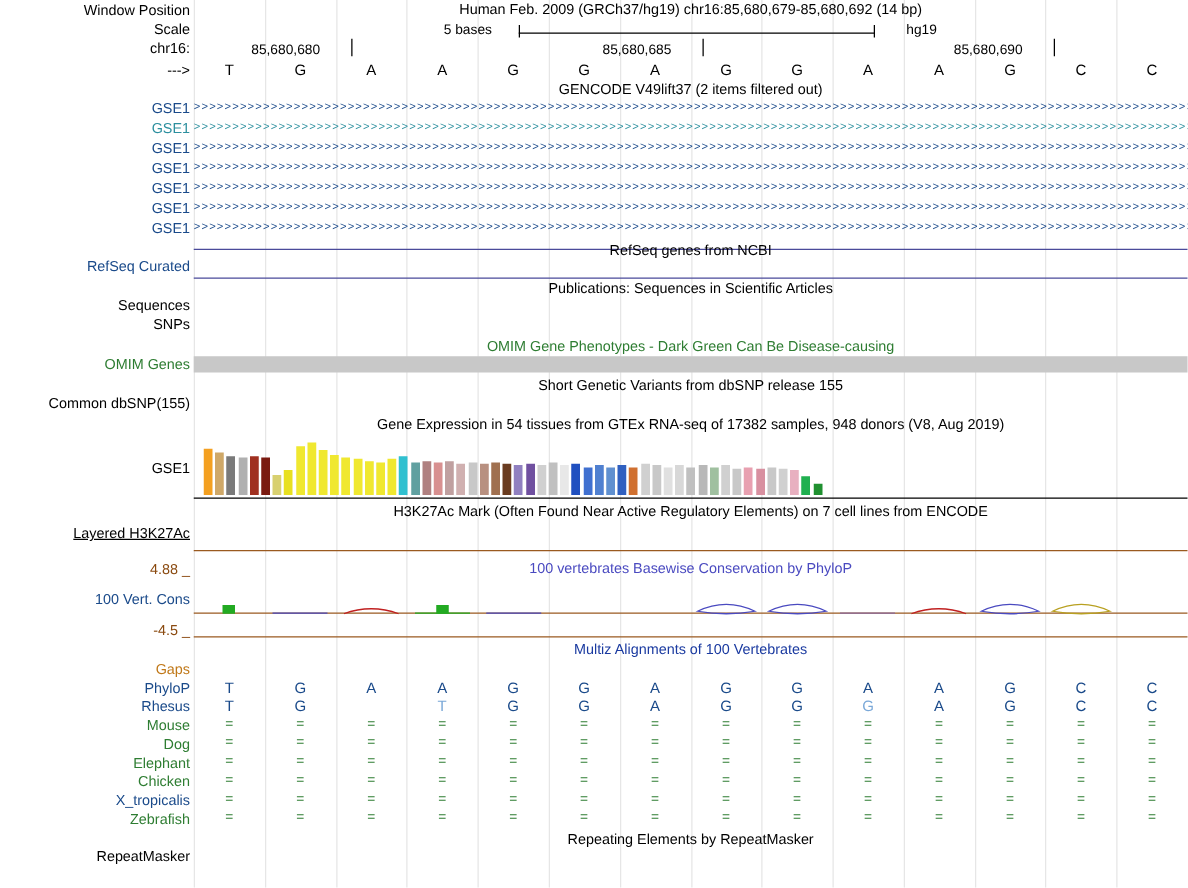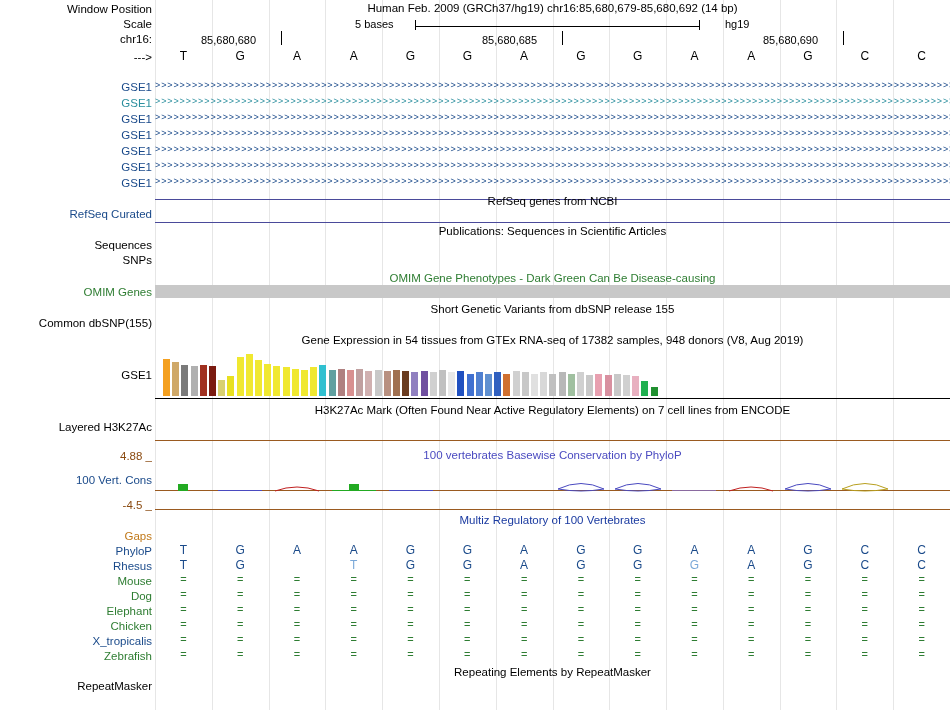--- a/index.html
+++ b/index.html
@@ -144,21 +144,21 @@
     <div class="lbl" style="top:145px; color:#1a4a8a;">GSE1</div>
     <div class="lbl" style="top:161px; color:#1a4a8a;">GSE1</div>
     <div class="lbl" style="top:177px; color:#1a4a8a;">GSE1</div>
 
     <div class="lbl" style="top:208px; color:#1a4a8a;">RefSeq Curated</div>
     <div class="lbl" style="top:239px;text-align:center;">Sequences</div>
     <div class="lbl" style="top:254px;">SNPs</div>
     <div class="lbl" style="top:286px; color:#2e7d32;">OMIM Genes</div>
     <div class="lbl" style="top:317px;">Common dbSNP(155)</div>
     <div class="lbl" style="top:369px;">GSE1</div>
-    <div class="lbl" style="top:421px;">Layered H3K27Ac</div>
+    <div class="lbl" style="top:421px;text-decoration:underline;">Layered H3K27Ac</div>
 
     <div class="lbl" style="top:450px; color:#8a4a10;">4.88 _</div>
     <div class="lbl" style="top:474px; color:#1a4a8a;">100 Vert. Cons</div>
     <div class="lbl" style="top:499px; color:#8a4a10;">-4.5 _</div>
 
     <div class="lbl" style="top:530px; color:#c07818;">Gaps</div>
     <div class="lbl" style="top:545px; color:#1a4a8a;">PhyloP</div>
     <div class="lbl" style="top:560px; color:#1a4a8a;">Rhesus</div>
     <div class="lbl" style="top:575px; color:#2e7d32;">Mouse</div>
     <div class="lbl" style="top:590px; color:#2e7d32;">Dog</div>
@@ -197,20 +197,21 @@
         <span class="basecell" style="left: 349.107px;">A</span>
         <span class="basecell" style="left: 405.893px;">G</span>
         <span class="basecell" style="left: 462.679px;">G</span>
         <span class="basecell" style="left: 519.464px;">A</span>
         <span class="basecell" style="left: 576.25px;">A</span>
         <span class="basecell" style="left: 633.036px;">G</span>
         <span class="basecell" style="left: 689.821px;">C</span>
         <span class="basecell" style="left: 746.607px;">C</span>
       </div>
 
+    <div class="centered" style="top:66px;">GENCODE V49lift37 (2 items filtered out)</div>
 
     <div class="arrowtrack gsecolor-1" style="top: 80px; letter-spacing: 0.9px;" id="arrow0">&gt;&gt;&gt;&gt;&gt;&gt;&gt;&gt;&gt;&gt;&gt;&gt;&gt;&gt;&gt;&gt;&gt;&gt;&gt;&gt;&gt;&gt;&gt;&gt;&gt;&gt;&gt;&gt;&gt;&gt;&gt;&gt;&gt;&gt;&gt;&gt;&gt;&gt;&gt;&gt;&gt;&gt;&gt;&gt;&gt;&gt;&gt;&gt;&gt;&gt;&gt;&gt;&gt;&gt;&gt;&gt;&gt;&gt;&gt;&gt;&gt;&gt;&gt;&gt;&gt;&gt;&gt;&gt;&gt;&gt;&gt;&gt;&gt;&gt;&gt;&gt;&gt;&gt;&gt;&gt;&gt;&gt;&gt;&gt;&gt;&gt;&gt;&gt;&gt;&gt;&gt;&gt;&gt;&gt;&gt;&gt;&gt;&gt;&gt;&gt;&gt;&gt;&gt;&gt;&gt;&gt;&gt;&gt;&gt;&gt;&gt;&gt;&gt;&gt;&gt;&gt;&gt;&gt;&gt;&gt;&gt;&gt;&gt;&gt;&gt;&gt;&gt;&gt;&gt;&gt;&gt;&gt;&gt;&gt;&gt;&gt;&gt;&gt;&gt;&gt;&gt;&gt;&gt;&gt;&gt;&gt;&gt;&gt;&gt;&gt;&gt;&gt;&gt;&gt;&gt;&gt;&gt;&gt;&gt;&gt;&gt;&gt;&gt;&gt;&gt;&gt;&gt;&gt;&gt;&gt;&gt;&gt;&gt;&gt;&gt;&gt;&gt;&gt;&gt;&gt;&gt;&gt;&gt;&gt;&gt;&gt;&gt;&gt;&gt;&gt;&gt;&gt;&gt;&gt;&gt;&gt;&gt;&gt;&gt;&gt;</div>
     <div class="arrowtrack gsecolor-2" style="top: 96px; letter-spacing: 0.9px;" id="arrow1">&gt;&gt;&gt;&gt;&gt;&gt;&gt;&gt;&gt;&gt;&gt;&gt;&gt;&gt;&gt;&gt;&gt;&gt;&gt;&gt;&gt;&gt;&gt;&gt;&gt;&gt;&gt;&gt;&gt;&gt;&gt;&gt;&gt;&gt;&gt;&gt;&gt;&gt;&gt;&gt;&gt;&gt;&gt;&gt;&gt;&gt;&gt;&gt;&gt;&gt;&gt;&gt;&gt;&gt;&gt;&gt;&gt;&gt;&gt;&gt;&gt;&gt;&gt;&gt;&gt;&gt;&gt;&gt;&gt;&gt;&gt;&gt;&gt;&gt;&gt;&gt;&gt;&gt;&gt;&gt;&gt;&gt;&gt;&gt;&gt;&gt;&gt;&gt;&gt;&gt;&gt;&gt;&gt;&gt;&gt;&gt;&gt;&gt;&gt;&gt;&gt;&gt;&gt;&gt;&gt;&gt;&gt;&gt;&gt;&gt;&gt;&gt;&gt;&gt;&gt;&gt;&gt;&gt;&gt;&gt;&gt;&gt;&gt;&gt;&gt;&gt;&gt;&gt;&gt;&gt;&gt;&gt;&gt;&gt;&gt;&gt;&gt;&gt;&gt;&gt;&gt;&gt;&gt;&gt;&gt;&gt;&gt;&gt;&gt;&gt;&gt;&gt;&gt;&gt;&gt;&gt;&gt;&gt;&gt;&gt;&gt;&gt;&gt;&gt;&gt;&gt;&gt;&gt;&gt;&gt;&gt;&gt;&gt;&gt;&gt;&gt;&gt;&gt;&gt;&gt;&gt;&gt;&gt;&gt;&gt;&gt;&gt;&gt;&gt;&gt;&gt;&gt;&gt;&gt;&gt;&gt;&gt;&gt;&gt;&gt;</div>
     <div class="arrowtrack gsecolor-1" style="top: 112px; letter-spacing: 0.9px;" id="arrow2">&gt;&gt;&gt;&gt;&gt;&gt;&gt;&gt;&gt;&gt;&gt;&gt;&gt;&gt;&gt;&gt;&gt;&gt;&gt;&gt;&gt;&gt;&gt;&gt;&gt;&gt;&gt;&gt;&gt;&gt;&gt;&gt;&gt;&gt;&gt;&gt;&gt;&gt;&gt;&gt;&gt;&gt;&gt;&gt;&gt;&gt;&gt;&gt;&gt;&gt;&gt;&gt;&gt;&gt;&gt;&gt;&gt;&gt;&gt;&gt;&gt;&gt;&gt;&gt;&gt;&gt;&gt;&gt;&gt;&gt;&gt;&gt;&gt;&gt;&gt;&gt;&gt;&gt;&gt;&gt;&gt;&gt;&gt;&gt;&gt;&gt;&gt;&gt;&gt;&gt;&gt;&gt;&gt;&gt;&gt;&gt;&gt;&gt;&gt;&gt;&gt;&gt;&gt;&gt;&gt;&gt;&gt;&gt;&gt;&gt;&gt;&gt;&gt;&gt;&gt;&gt;&gt;&gt;&gt;&gt;&gt;&gt;&gt;&gt;&gt;&gt;&gt;&gt;&gt;&gt;&gt;&gt;&gt;&gt;&gt;&gt;&gt;&gt;&gt;&gt;&gt;&gt;&gt;&gt;&gt;&gt;&gt;&gt;&gt;&gt;&gt;&gt;&gt;&gt;&gt;&gt;&gt;&gt;&gt;&gt;&gt;&gt;&gt;&gt;&gt;&gt;&gt;&gt;&gt;&gt;&gt;&gt;&gt;&gt;&gt;&gt;&gt;&gt;&gt;&gt;&gt;&gt;&gt;&gt;&gt;&gt;&gt;&gt;&gt;&gt;&gt;&gt;&gt;&gt;&gt;&gt;&gt;&gt;&gt;&gt;</div>
     <div class="arrowtrack gsecolor-1" style="top: 128px; letter-spacing: 0.9px;" id="arrow3">&gt;&gt;&gt;&gt;&gt;&gt;&gt;&gt;&gt;&gt;&gt;&gt;&gt;&gt;&gt;&gt;&gt;&gt;&gt;&gt;&gt;&gt;&gt;&gt;&gt;&gt;&gt;&gt;&gt;&gt;&gt;&gt;&gt;&gt;&gt;&gt;&gt;&gt;&gt;&gt;&gt;&gt;&gt;&gt;&gt;&gt;&gt;&gt;&gt;&gt;&gt;&gt;&gt;&gt;&gt;&gt;&gt;&gt;&gt;&gt;&gt;&gt;&gt;&gt;&gt;&gt;&gt;&gt;&gt;&gt;&gt;&gt;&gt;&gt;&gt;&gt;&gt;&gt;&gt;&gt;&gt;&gt;&gt;&gt;&gt;&gt;&gt;&gt;&gt;&gt;&gt;&gt;&gt;&gt;&gt;&gt;&gt;&gt;&gt;&gt;&gt;&gt;&gt;&gt;&gt;&gt;&gt;&gt;&gt;&gt;&gt;&gt;&gt;&gt;&gt;&gt;&gt;&gt;&gt;&gt;&gt;&gt;&gt;&gt;&gt;&gt;&gt;&gt;&gt;&gt;&gt;&gt;&gt;&gt;&gt;&gt;&gt;&gt;&gt;&gt;&gt;&gt;&gt;&gt;&gt;&gt;&gt;&gt;&gt;&gt;&gt;&gt;&gt;&gt;&gt;&gt;&gt;&gt;&gt;&gt;&gt;&gt;&gt;&gt;&gt;&gt;&gt;&gt;&gt;&gt;&gt;&gt;&gt;&gt;&gt;&gt;&gt;&gt;&gt;&gt;&gt;&gt;&gt;&gt;&gt;&gt;&gt;&gt;&gt;&gt;&gt;&gt;&gt;&gt;&gt;&gt;&gt;&gt;&gt;&gt;</div>
     <div class="arrowtrack gsecolor-1" style="top: 144px; letter-spacing: 0.9px;" id="arrow4">&gt;&gt;&gt;&gt;&gt;&gt;&gt;&gt;&gt;&gt;&gt;&gt;&gt;&gt;&gt;&gt;&gt;&gt;&gt;&gt;&gt;&gt;&gt;&gt;&gt;&gt;&gt;&gt;&gt;&gt;&gt;&gt;&gt;&gt;&gt;&gt;&gt;&gt;&gt;&gt;&gt;&gt;&gt;&gt;&gt;&gt;&gt;&gt;&gt;&gt;&gt;&gt;&gt;&gt;&gt;&gt;&gt;&gt;&gt;&gt;&gt;&gt;&gt;&gt;&gt;&gt;&gt;&gt;&gt;&gt;&gt;&gt;&gt;&gt;&gt;&gt;&gt;&gt;&gt;&gt;&gt;&gt;&gt;&gt;&gt;&gt;&gt;&gt;&gt;&gt;&gt;&gt;&gt;&gt;&gt;&gt;&gt;&gt;&gt;&gt;&gt;&gt;&gt;&gt;&gt;&gt;&gt;&gt;&gt;&gt;&gt;&gt;&gt;&gt;&gt;&gt;&gt;&gt;&gt;&gt;&gt;&gt;&gt;&gt;&gt;&gt;&gt;&gt;&gt;&gt;&gt;&gt;&gt;&gt;&gt;&gt;&gt;&gt;&gt;&gt;&gt;&gt;&gt;&gt;&gt;&gt;&gt;&gt;&gt;&gt;&gt;&gt;&gt;&gt;&gt;&gt;&gt;&gt;&gt;&gt;&gt;&gt;&gt;&gt;&gt;&gt;&gt;&gt;&gt;&gt;&gt;&gt;&gt;&gt;&gt;&gt;&gt;&gt;&gt;&gt;&gt;&gt;&gt;&gt;&gt;&gt;&gt;&gt;&gt;&gt;&gt;&gt;&gt;&gt;&gt;&gt;&gt;&gt;&gt;&gt;</div>
     <div class="arrowtrack gsecolor-1" style="top: 160px; letter-spacing: 0.9px;" id="arrow5">&gt;&gt;&gt;&gt;&gt;&gt;&gt;&gt;&gt;&gt;&gt;&gt;&gt;&gt;&gt;&gt;&gt;&gt;&gt;&gt;&gt;&gt;&gt;&gt;&gt;&gt;&gt;&gt;&gt;&gt;&gt;&gt;&gt;&gt;&gt;&gt;&gt;&gt;&gt;&gt;&gt;&gt;&gt;&gt;&gt;&gt;&gt;&gt;&gt;&gt;&gt;&gt;&gt;&gt;&gt;&gt;&gt;&gt;&gt;&gt;&gt;&gt;&gt;&gt;&gt;&gt;&gt;&gt;&gt;&gt;&gt;&gt;&gt;&gt;&gt;&gt;&gt;&gt;&gt;&gt;&gt;&gt;&gt;&gt;&gt;&gt;&gt;&gt;&gt;&gt;&gt;&gt;&gt;&gt;&gt;&gt;&gt;&gt;&gt;&gt;&gt;&gt;&gt;&gt;&gt;&gt;&gt;&gt;&gt;&gt;&gt;&gt;&gt;&gt;&gt;&gt;&gt;&gt;&gt;&gt;&gt;&gt;&gt;&gt;&gt;&gt;&gt;&gt;&gt;&gt;&gt;&gt;&gt;&gt;&gt;&gt;&gt;&gt;&gt;&gt;&gt;&gt;&gt;&gt;&gt;&gt;&gt;&gt;&gt;&gt;&gt;&gt;&gt;&gt;&gt;&gt;&gt;&gt;&gt;&gt;&gt;&gt;&gt;&gt;&gt;&gt;&gt;&gt;&gt;&gt;&gt;&gt;&gt;&gt;&gt;&gt;&gt;&gt;&gt;&gt;&gt;&gt;&gt;&gt;&gt;&gt;&gt;&gt;&gt;&gt;&gt;&gt;&gt;&gt;&gt;&gt;&gt;&gt;&gt;&gt;</div>
     <div class="arrowtrack gsecolor-1" style="top: 176px; letter-spacing: 0.9px;" id="arrow6">&gt;&gt;&gt;&gt;&gt;&gt;&gt;&gt;&gt;&gt;&gt;&gt;&gt;&gt;&gt;&gt;&gt;&gt;&gt;&gt;&gt;&gt;&gt;&gt;&gt;&gt;&gt;&gt;&gt;&gt;&gt;&gt;&gt;&gt;&gt;&gt;&gt;&gt;&gt;&gt;&gt;&gt;&gt;&gt;&gt;&gt;&gt;&gt;&gt;&gt;&gt;&gt;&gt;&gt;&gt;&gt;&gt;&gt;&gt;&gt;&gt;&gt;&gt;&gt;&gt;&gt;&gt;&gt;&gt;&gt;&gt;&gt;&gt;&gt;&gt;&gt;&gt;&gt;&gt;&gt;&gt;&gt;&gt;&gt;&gt;&gt;&gt;&gt;&gt;&gt;&gt;&gt;&gt;&gt;&gt;&gt;&gt;&gt;&gt;&gt;&gt;&gt;&gt;&gt;&gt;&gt;&gt;&gt;&gt;&gt;&gt;&gt;&gt;&gt;&gt;&gt;&gt;&gt;&gt;&gt;&gt;&gt;&gt;&gt;&gt;&gt;&gt;&gt;&gt;&gt;&gt;&gt;&gt;&gt;&gt;&gt;&gt;&gt;&gt;&gt;&gt;&gt;&gt;&gt;&gt;&gt;&gt;&gt;&gt;&gt;&gt;&gt;&gt;&gt;&gt;&gt;&gt;&gt;&gt;&gt;&gt;&gt;&gt;&gt;&gt;&gt;&gt;&gt;&gt;&gt;&gt;&gt;&gt;&gt;&gt;&gt;&gt;&gt;&gt;&gt;&gt;&gt;&gt;&gt;&gt;&gt;&gt;&gt;&gt;&gt;&gt;&gt;&gt;&gt;&gt;&gt;&gt;&gt;&gt;&gt;</div>
 
     <div class="hline" style="left:0; top:199px; width:795px; background:#4a4a9a;"></div>
@@ -309,21 +310,21 @@
         </svg>
         <svg width="50" height="14" style="position: absolute; left: 628.036px; top: 478px;">
           <path d="M2 11 Q25 0 48 11 Q25 15 2 11 Z" fill="none" stroke="#4a4ac0"></path>
         </svg>
         <svg width="50" height="14" style="position: absolute; left: 684.821px; top: 478px;">
           <path d="M2 11 Q25 0 48 11 Q25 15 2 11 Z" fill="none" stroke="#b8a020"></path>
         </svg>
       </div>
     <div class="hline" style="left:0; top:509px; width:795px; background:#9a5a20;"></div>
 
-    <div class="centered" style="top:514px; color:#1a3aa0;">Multiz Regulatory of 100 Vertebrates</div>
+    <div class="centered" style="top:514px; color:#1a3aa0;">Multiz Alignments of 100 Vertebrates</div>
 
     <div class="alignrow" style="top:543px;" id="align0">
         <span class="basecell" style="color: rgb(26, 74, 138); left: 8.39286px;">T</span>
         <span class="basecell" style="color: rgb(26, 74, 138); left: 65.1786px;">G</span>
         <span class="basecell" style="color: rgb(26, 74, 138); left: 121.964px;">A</span>
         <span class="basecell" style="color: rgb(26, 74, 138); left: 178.75px;">A</span>
         <span class="basecell" style="color: rgb(26, 74, 138); left: 235.536px;">G</span>
         <span class="basecell" style="color: rgb(26, 74, 138); left: 292.321px;">G</span>
         <span class="basecell" style="color: rgb(26, 74, 138); left: 349.107px;">A</span>
         <span class="basecell" style="color: rgb(26, 74, 138); left: 405.893px;">G</span>

